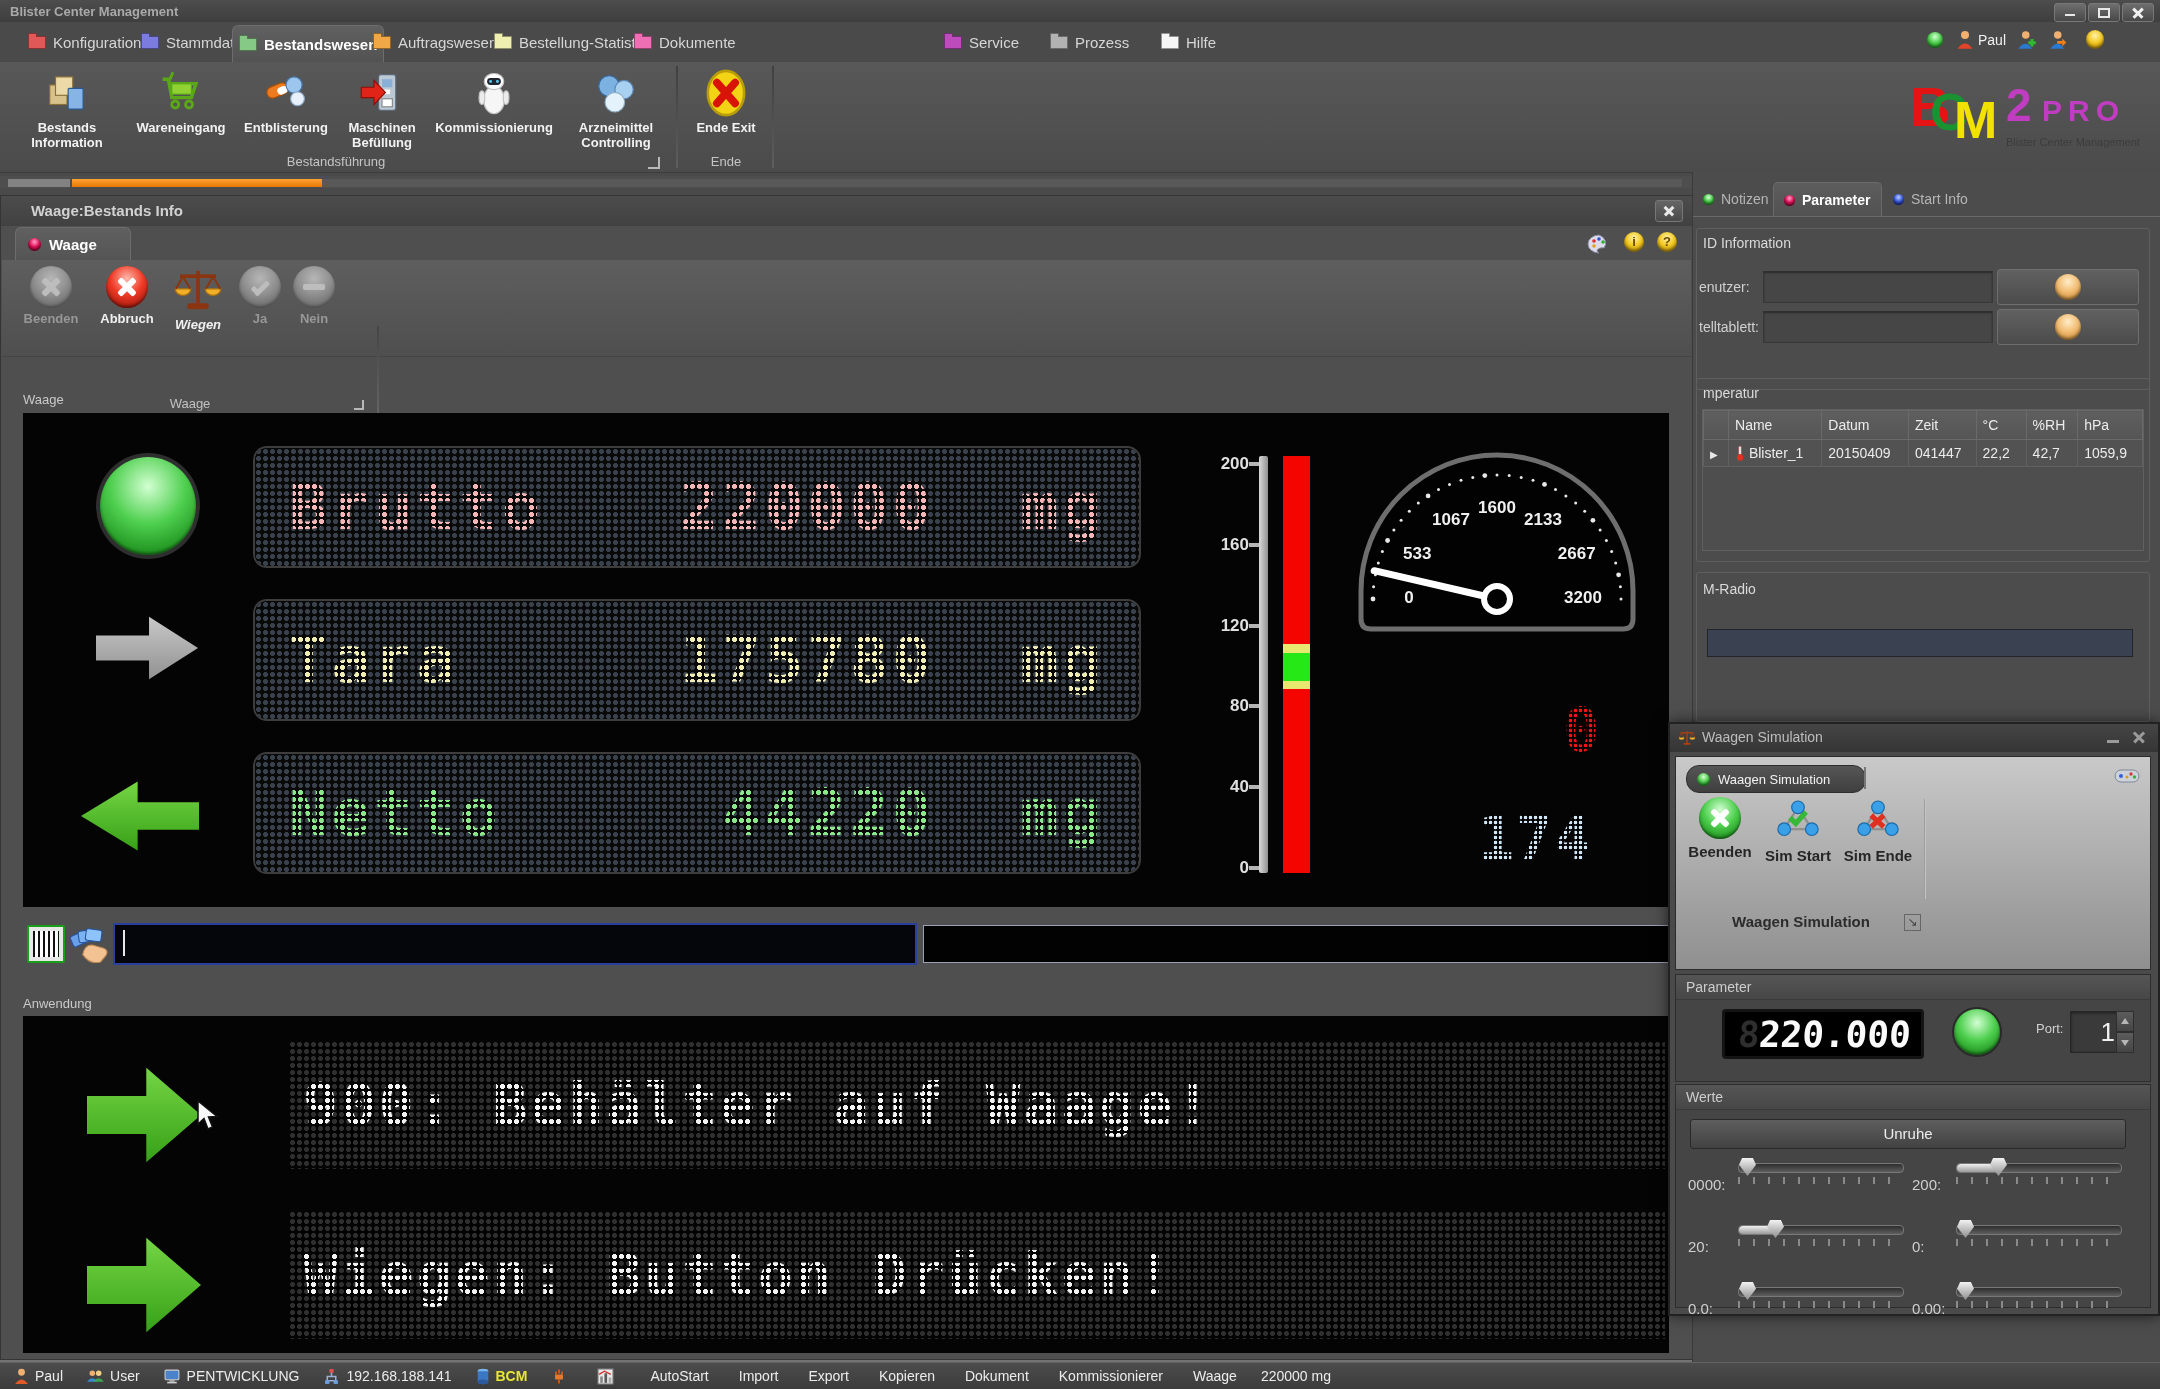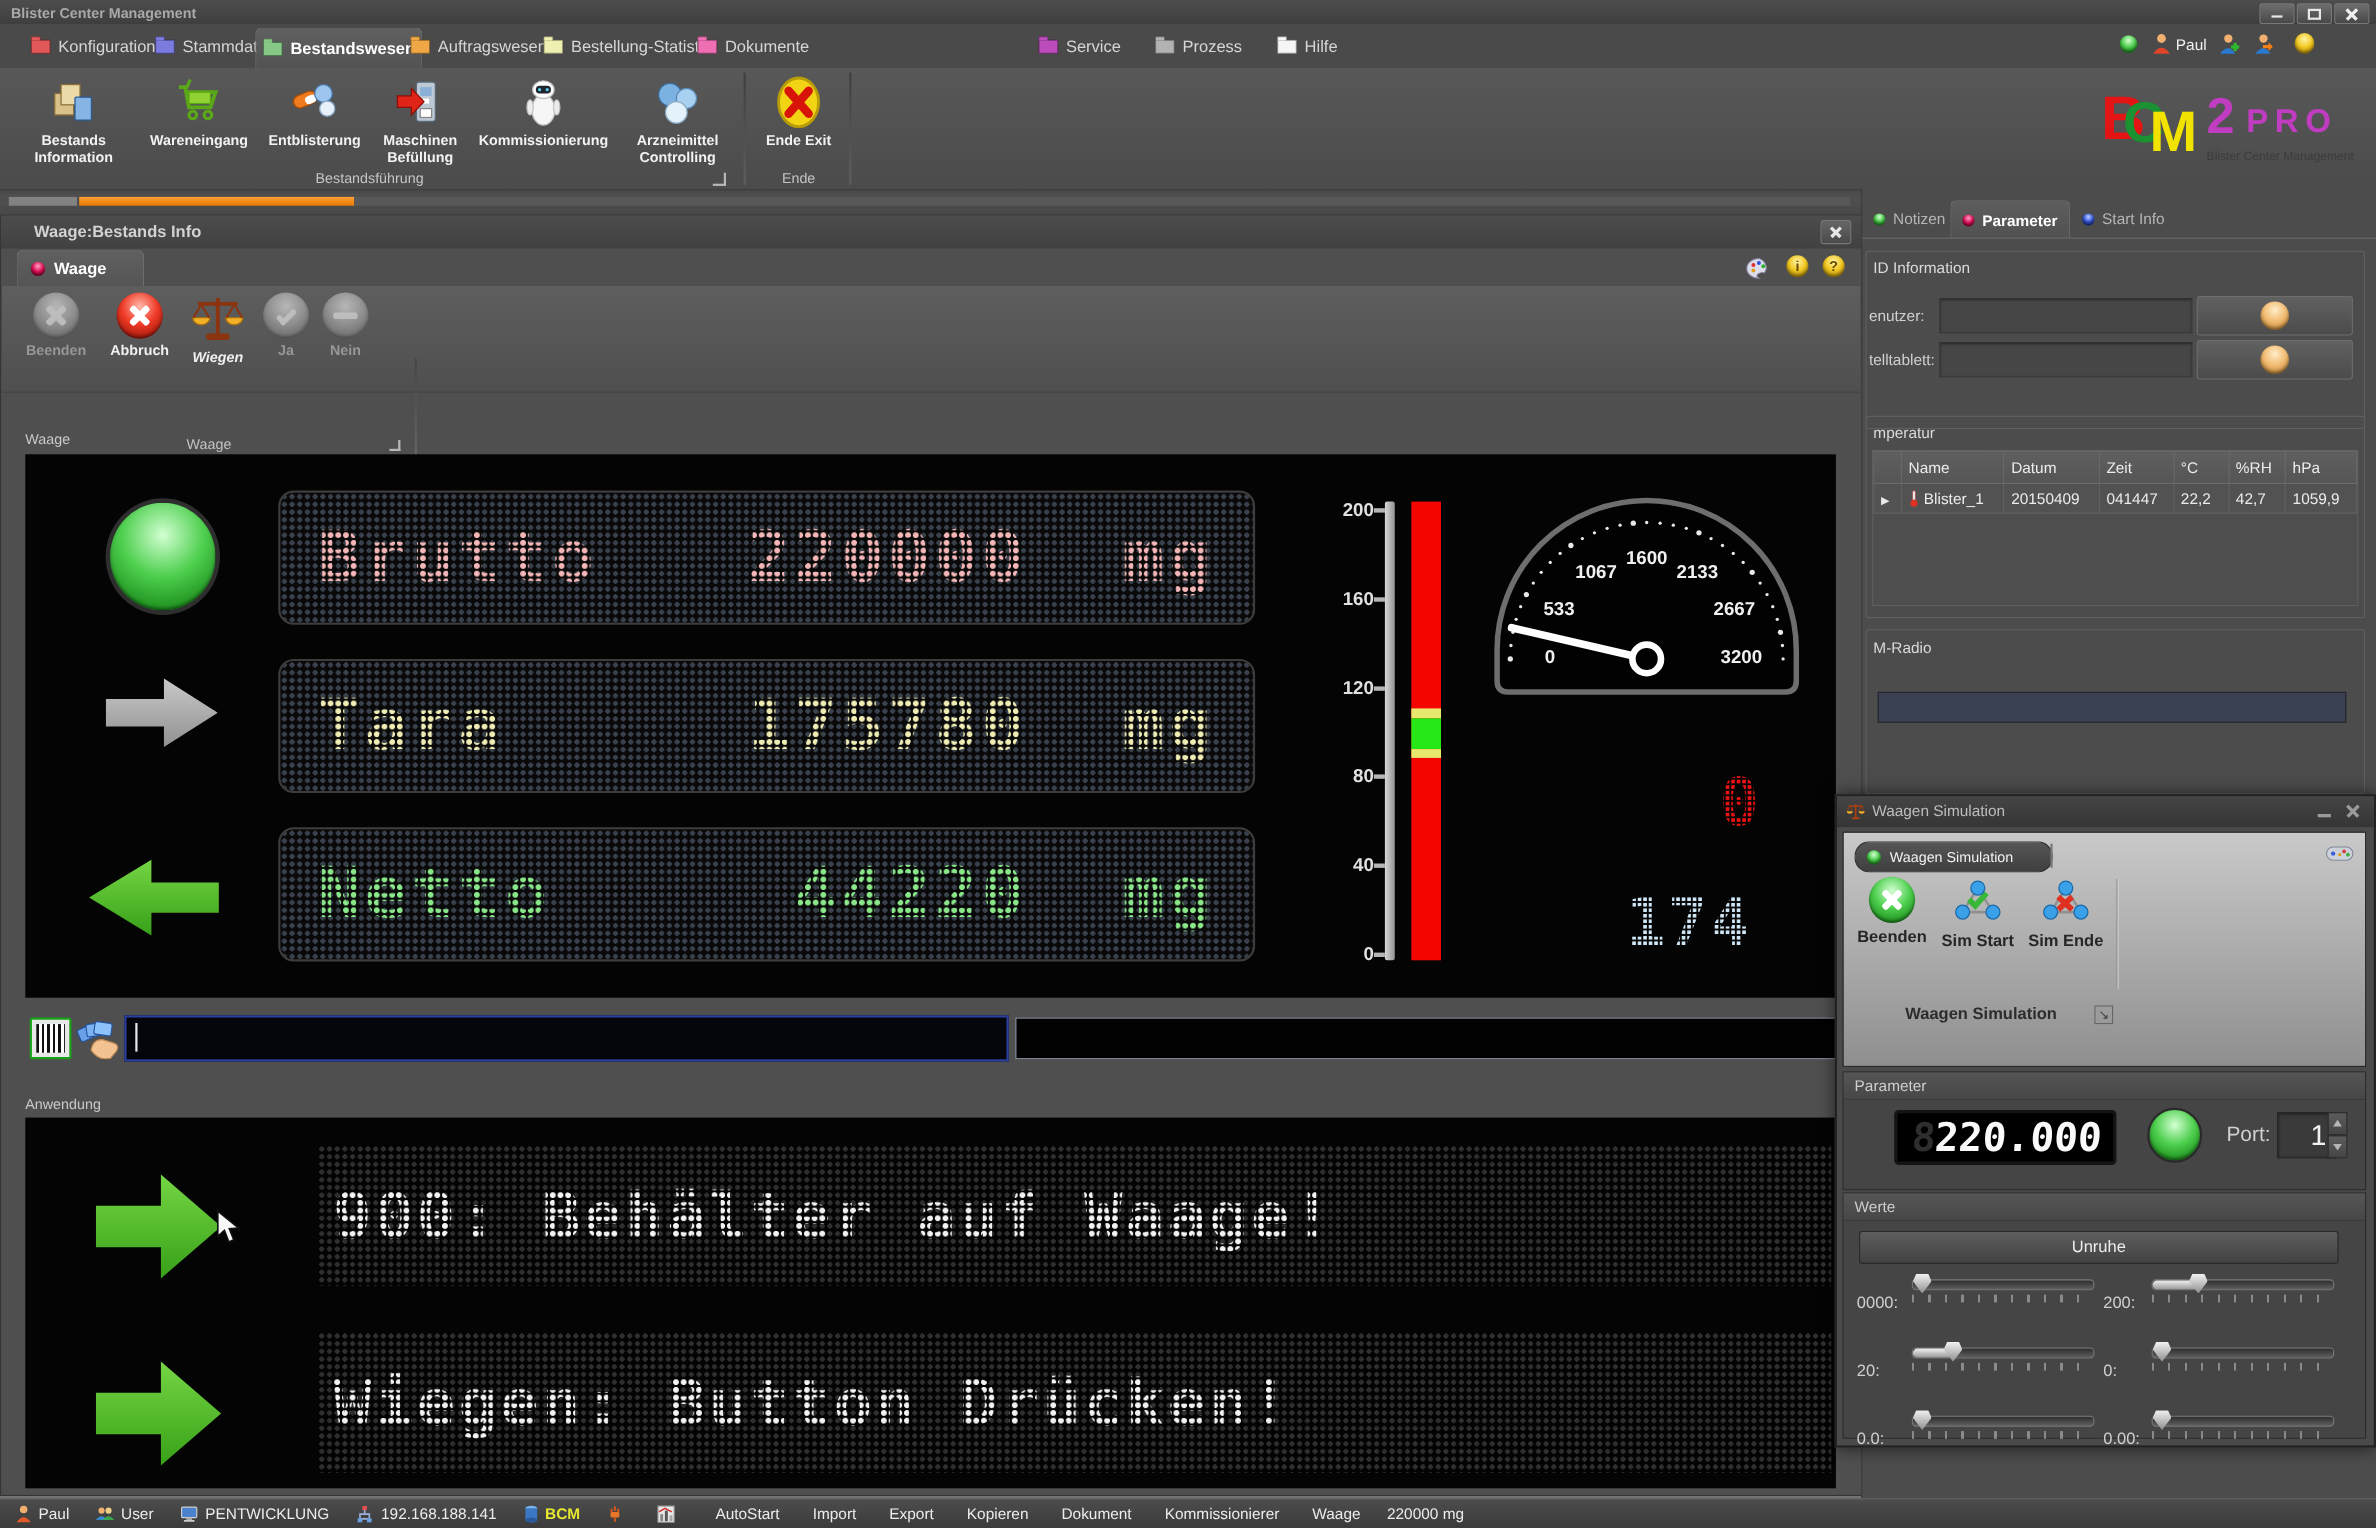--- a/index.html
+++ b/index.html
@@ -733,21 +733,21 @@
       <div class="abs" style="left:248px;top:42px;width:2px;height:100px;background:linear-gradient(90deg,#8a8a8a,#d8d8d8);"></div>
     </div>
 
     <div class="simgroup abs" style="top:250px;height:106px;">
       <div class="simgrouphdr">Parameter</div>
       <div id="segdisp" class="abs" style="left:46px;top:34px;width:176px;height:44px;">
         <span class="ghost">8</span>
         <span class="val">220.000</span>
       </div>
       <div class="abs ball ball-green" style="left:276px;top:32px;width:46px;height:46px;border:2px solid #2a2a2a;"></div>
-      <span class="abs" style="left:348px;top:46px;font-size:19px;color:#d0d0d0;">Port:</span>
+      <span class="abs" style="left:360px;top:46px;font-size:13px;color:#d0d0d0;">Port:</span>
       <div id="portspin" class="abs" style="left:394px;top:36px;width:44px;height:40px;">1</div>
       <div class="spinarrow up" style="left:440px;top:36px;"></div>
       <div class="spinarrow down" style="left:440px;top:57px;"></div>
     </div>
 
     <div class="simgroup abs" style="top:360px;height:222px;">
       <div class="simgrouphdr">Werte</div>
       <div id="unruhebtn" class="abs" style="left:14px;top:34px;width:434px;height:28px;">Unruhe</div>
       <div id="sliders-holder">
           <div class="sllab" style="left: 12px; top: 91px;">0000:</div>

